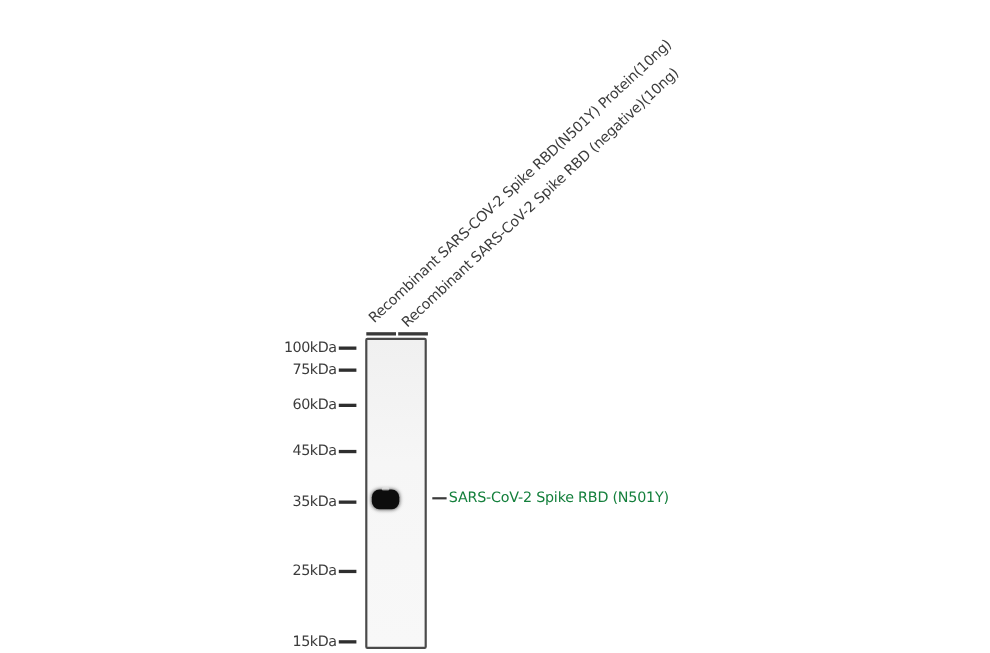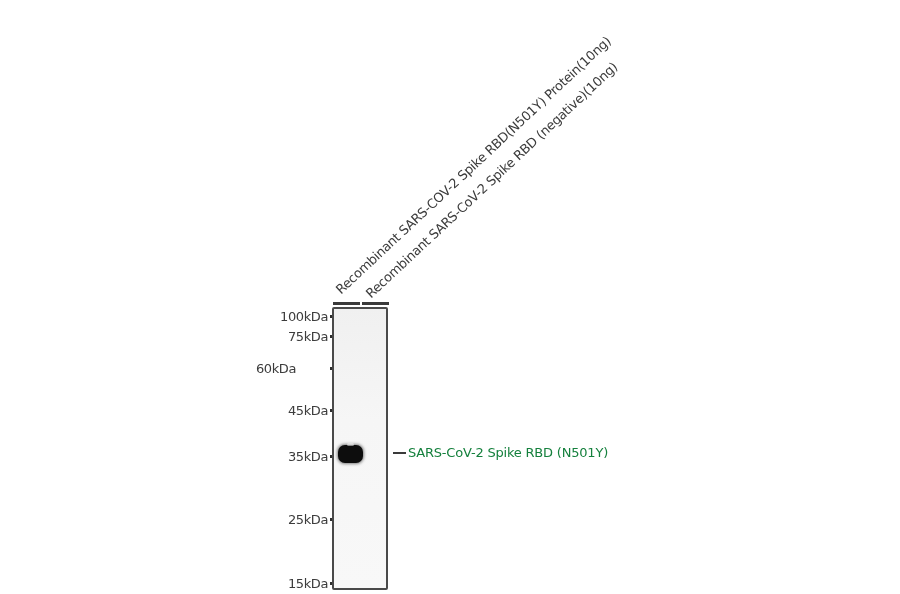--- a/index.html
+++ b/index.html
@@ -11,21 +11,21 @@
           border: 2px solid #4a4a4a; border-radius: 2px; box-sizing: border-box; }
   .band { position: absolute; left: 4px; top: 136px; width: 25px; height: 18px;
           background: #0d0d0d; border-radius: 7px;
           box-shadow: 0 0 3px 1px rgba(30,30,30,0.55); }
   .band::before { content: ""; position: absolute; left: 9px; top: -2px; width: 7px; height: 3px;
           background: #f4f4f4; border-radius: 2px; opacity: 0.55; }
   .marker { position: absolute; right: 0; height: 14px; display: flex; align-items: center;
             transform: translateY(-50%); }
   .marker-label { font-size: 13px; letter-spacing: -0.4px; color: #3c3c3c; white-space: nowrap; }
   .marker-tick { display: inline-block; width: 16px; height: 3px; background: #2e2e2e; margin-left: 2px; }
-  .markers { position: absolute; left: 244px; top: 0; width: 102px; height: 594px; }
+  .markers { position: absolute; left: 222px; top: 0; width: 102px; height: 594px; }
   .lane-bar { position: absolute; top: 302px; height: 3px; background: #3a3a3a; }
   .lane-label { position: absolute; font-size: 13px; white-space: nowrap; color: #3c3c3c;
                 transform-origin: 0 100%; transform: rotate(-43deg); letter-spacing: -0.3px; }
   .target { position: absolute; left: 393px; top: 445px; display: flex; align-items: center; }
   .target-line { display: inline-block; width: 13px; height: 2px; background: #3a3a3a; margin-right: 2px; }
   .target-label { font-size: 13px; letter-spacing: -0.2px; color: #15803d; white-space: nowrap; }
 </style>
 </head>
 <body>
 
@@ -39,21 +39,21 @@
 
   <div class="markers">
     <div class="marker" style="top:316px;">
       <span class="marker-label">100kDa</span>
       <span class="marker-tick"></span>
     </div>
     <div class="marker" style="top:336px;text-align:center;">
       <span class="marker-label">75kDa</span>
       <span class="marker-tick"></span>
     </div>
-    <div class="marker" style="top:368px;gap:32px;">
+    <div class="marker" style="top:368px;">
       <span class="marker-label">60kDa</span>
       <span class="marker-tick"></span>
     </div>
     <div class="marker" style="top:410px;">
       <span class="marker-label">45kDa</span>
       <span class="marker-tick"></span>
     </div>
     <div class="marker" style="top:456px;">
       <span class="marker-label">35kDa</span>
       <span class="marker-tick"></span>

